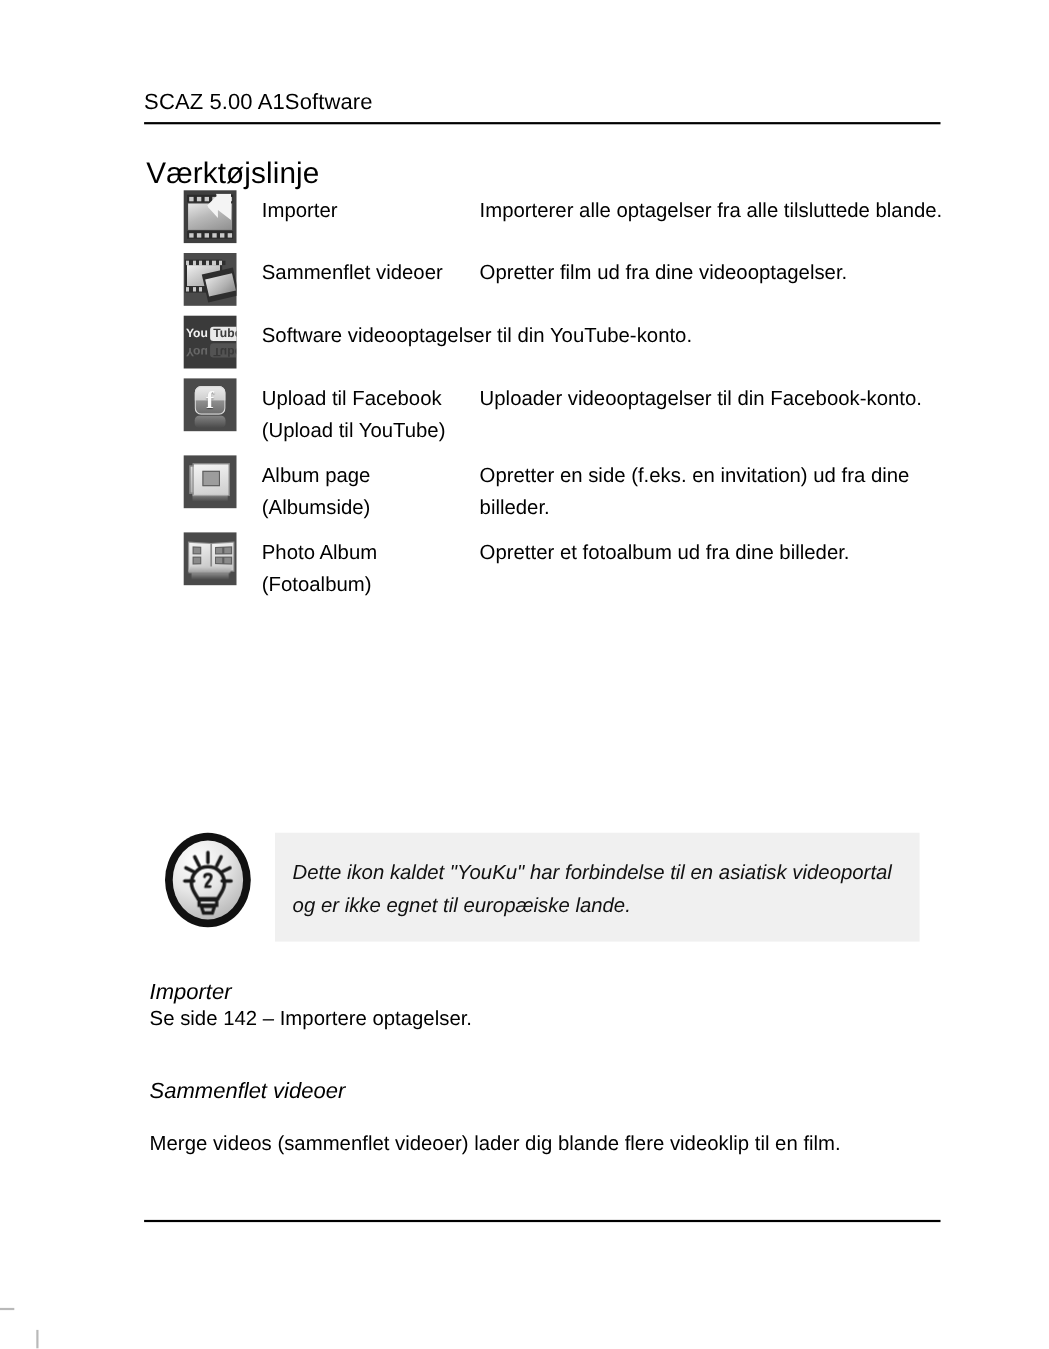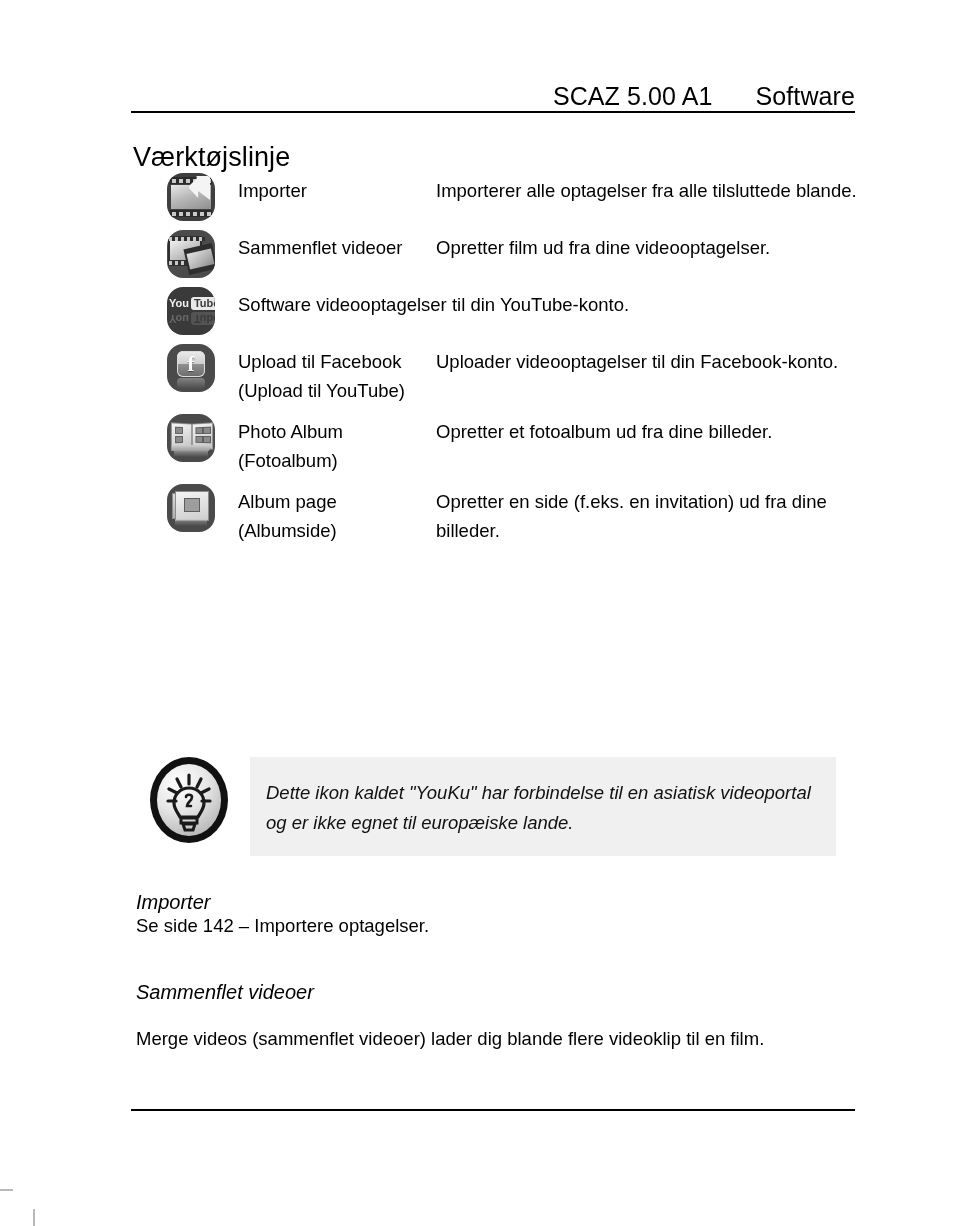--- a/index.html
+++ b/index.html
@@ -21,24 +21,23 @@
     inset: 0;
   }
 
   
   .header {
     position: absolute;
     left: 131px;
     top: 82px;
     width: 724px;
     display: flex;
-    justify-content: flex-end;
+    justify-content: flex-start;
     align-items: baseline;
-    font-size: 25px;
-    gap: 43px;
+    font-size: 20px;
   }
   .header-left { letter-spacing: 0.1px; }
   .header-right { letter-spacing: 0.1px; }
 
   .header-rule {
     position: absolute;
     left: 131px;
     top: 111px;
     width: 724px;
     height: 2px;
@@ -86,21 +85,20 @@
     padding-top: 3px;
   }
 
   
   .ico {
     width: 48px;
     height: 48px;
     position: relative;
     overflow: hidden;
     background: #4a4a4a;
-    border-radius: 16px;
   }
 
   
   .ico-import { background: #3f3f3f; }
   .ico-import .strip-top,
   .ico-import .strip-bot {
     position: absolute; left: 3px; width: 42px; height: 7px;
     background: #2b2b2b;
   }
   .ico-import .strip-top { top: 4px; }
@@ -423,50 +421,50 @@
           <div class="fb-f">f</div>
           <div class="fb-refl"></div>
         </div>
       </div>
       <div class="cell-name">Upload til Facebook (Upload til YouTube)</div>
       <div class="cell-desc">Uploader videooptagelser til din Facebook-konto.</div>
     </div>
 
     <div class="row">
       <div class="cell-icon">
+        <div class="ico ico-page">
+          <div class="card-fold"></div>
+          <div class="card"></div>
+          <div class="inner"></div>
+          <div class="shadow"></div>
+        </div>
+      </div>
+      <div class="cell-name">Album page (Albumside)</div>
+      <div class="cell-desc">Opretter en side (f.eks. en invitation) ud fra dine billeder.</div>
+    </div>
+
+    <div class="row">
+      <div class="cell-icon">
         <div class="ico ico-album">
           <div class="bk-l">
             <div class="ph" style="left:3px;top:3px"></div>
             <div class="ph" style="left:3px;top:12px"></div>
           </div>
           <div class="bk-r">
             <div class="ph" style="left:3px;top:3px"></div>
             <div class="ph" style="left:11px;top:3px"></div>
             <div class="ph" style="left:3px;top:12px"></div>
             <div class="ph" style="left:11px;top:12px"></div>
           </div>
           <div class="base"></div>
           <div class="shadow"></div>
         </div>
       </div>
       <div class="cell-name">Photo Album (Fotoalbum)</div>
       <div class="cell-desc">Opretter et fotoalbum ud fra dine billeder.</div>
-    </div>
-
-    <div class="row">
-      <div class="cell-icon">
-        <div class="ico ico-page">
-          <div class="card-fold"></div>
-          <div class="card"></div>
-          <div class="inner"></div>
-          <div class="shadow"></div>
-        </div>
-      </div>
-      <div class="cell-name">Album page (Albumside)</div>
-      <div class="cell-desc">Opretter en side (f.eks. en invitation) ud fra dine billeder.</div>
     </div>
 
   </div>
 
   <div class="note">
     <div class="note-icon">
       <div class="bulb-outer"></div>
       <div class="bulb-inner"></div>
       <svg class="bulb-glyph" viewBox="0 0 78 86" xmlns="http://www.w3.org/2000/svg">
         <g stroke="#1a1a1a" stroke-width="3.2" stroke-linecap="round" fill="none">

